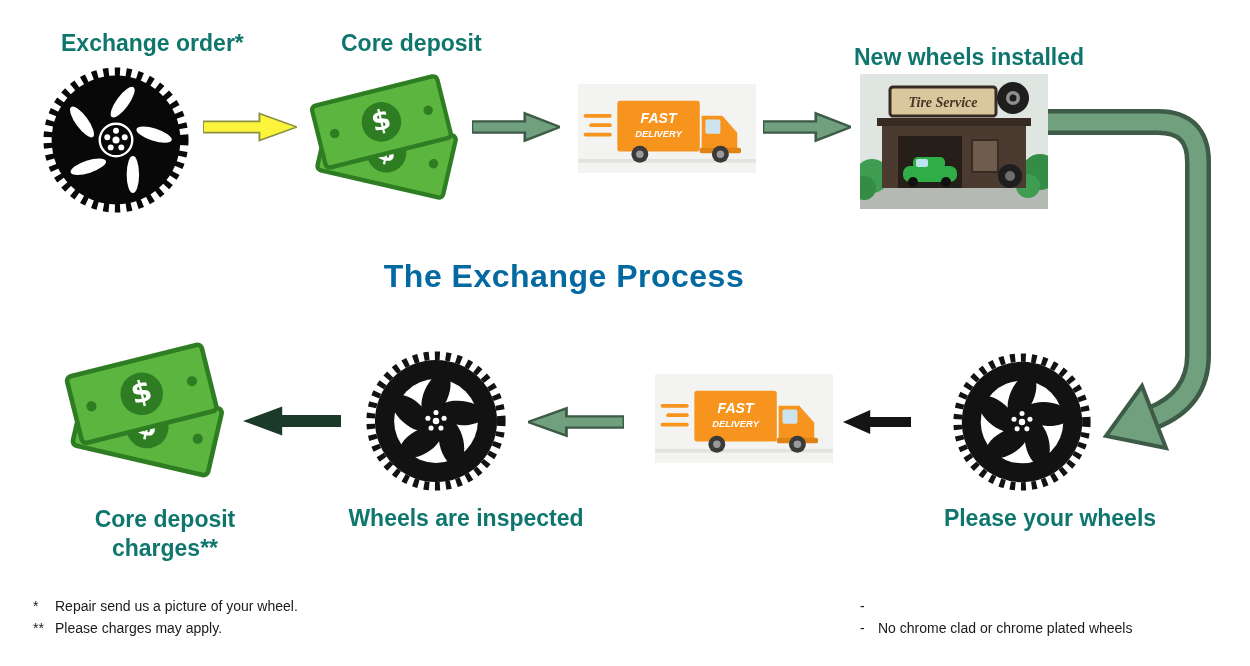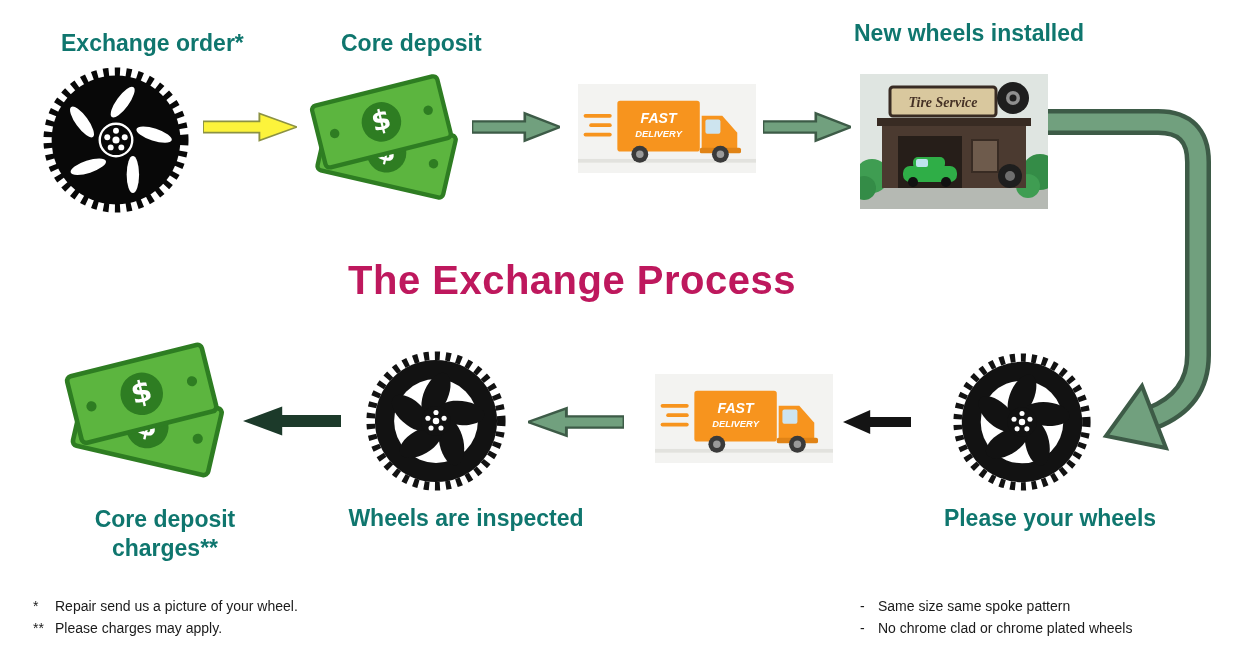--- a/index.html
+++ b/index.html
@@ -4,22 +4,22 @@
 <style>
   html,body{margin:0;padding:0;background:#ffffff;}
   #canvas{
     position:relative;width:1250px;height:666px;background:#ffffff;overflow:hidden;
     font-family:"Liberation Sans", sans-serif;color:#1a1a1a;
   }
   .abs{position:absolute;}
   .step-label{font-size:23px;font-weight:700;color:#0f766e;white-space:nowrap;margin-left:28px;}
   .step-label.center{text-align:center;white-space:normal;}
   #title{
-    left:272px;top:258px;width:600px;text-align:center;
-    font-size:40px;font-weight:700;color:#be185d;letter-spacing:.5px;
+    left:264px;top:258px;width:600px;text-align:center;
+    font-size:32px;font-weight:700;color:#0369a1;letter-spacing:.5px;
   }
   .footnote-block{font-size:14px;line-height:22px;color:#1a1a1a;}
   .footnote-row{display:flex;}
   .fn-marker{width:22px;flex:0 0 22px;}
   .fn-marker.dash{width:18px;flex:0 0 18px;}
   svg{display:block;}
 </style>
 </head>
 <body>
 
@@ -122,21 +122,21 @@
   </svg>
 
   <svg class="abs" style="left:578px;top:84px;" width="178" height="89" viewBox="0 0 190 95">
     <use href="#def-truck"></use>
   </svg>
 
   <svg class="abs" style="left:763px;top:111px;" width="88" height="32" viewBox="0 0 100 40" preserveAspectRatio="none">
     <polygon points="0,13 60,13 60,3 100,20 60,37 60,27 0,27" stroke="#3D5B47" stroke-width="3" fill="#71A07E"></polygon>
   </svg>
 
-  <div class="abs step-label" style="left:826px;top:20px;">New wheels installed</div>
+  <div class="abs step-label" style="left:826px;top:44px;">New wheels installed</div>
 
   <svg class="abs" style="left:860px;top:74px;" width="188" height="135" viewBox="0 0 188 135">
     <rect width="188" height="135" fill="#dfe5e1"></rect>
     <rect y="112" width="188" height="23" fill="#b5b9b3"></rect>
     <circle cx="12" cy="102" r="17" fill="#3f9d52"></circle>
     <circle cx="4" cy="114" r="12" fill="#348c47"></circle>
     <circle cx="180" cy="98" r="18" fill="#348c47"></circle>
     <circle cx="168" cy="112" r="12" fill="#3f9d52"></circle>
     <rect x="22" y="50" width="144" height="64" fill="#4b3a30"></rect>
     <rect x="17" y="44" width="154" height="8" fill="#382b23"></rect>
@@ -206,21 +206,20 @@
     </div>
     <div class="footnote-row">
       <span class="fn-marker">**</span>
       <span>Please charges may apply.</span>
     </div>
   </div>
 
   <div class="abs footnote-block" style="left:860px;top:595px;">
     <div class="footnote-row">
       <span class="fn-marker dash">-</span>
-      <span>Same size same spoke pattern</span>
     </div>
     <div class="footnote-row">
       <span class="fn-marker dash">-</span>
       <span>No chrome clad or chrome plated wheels</span>
     </div>
   </div>
 
 </div>
 
 </body></html>

